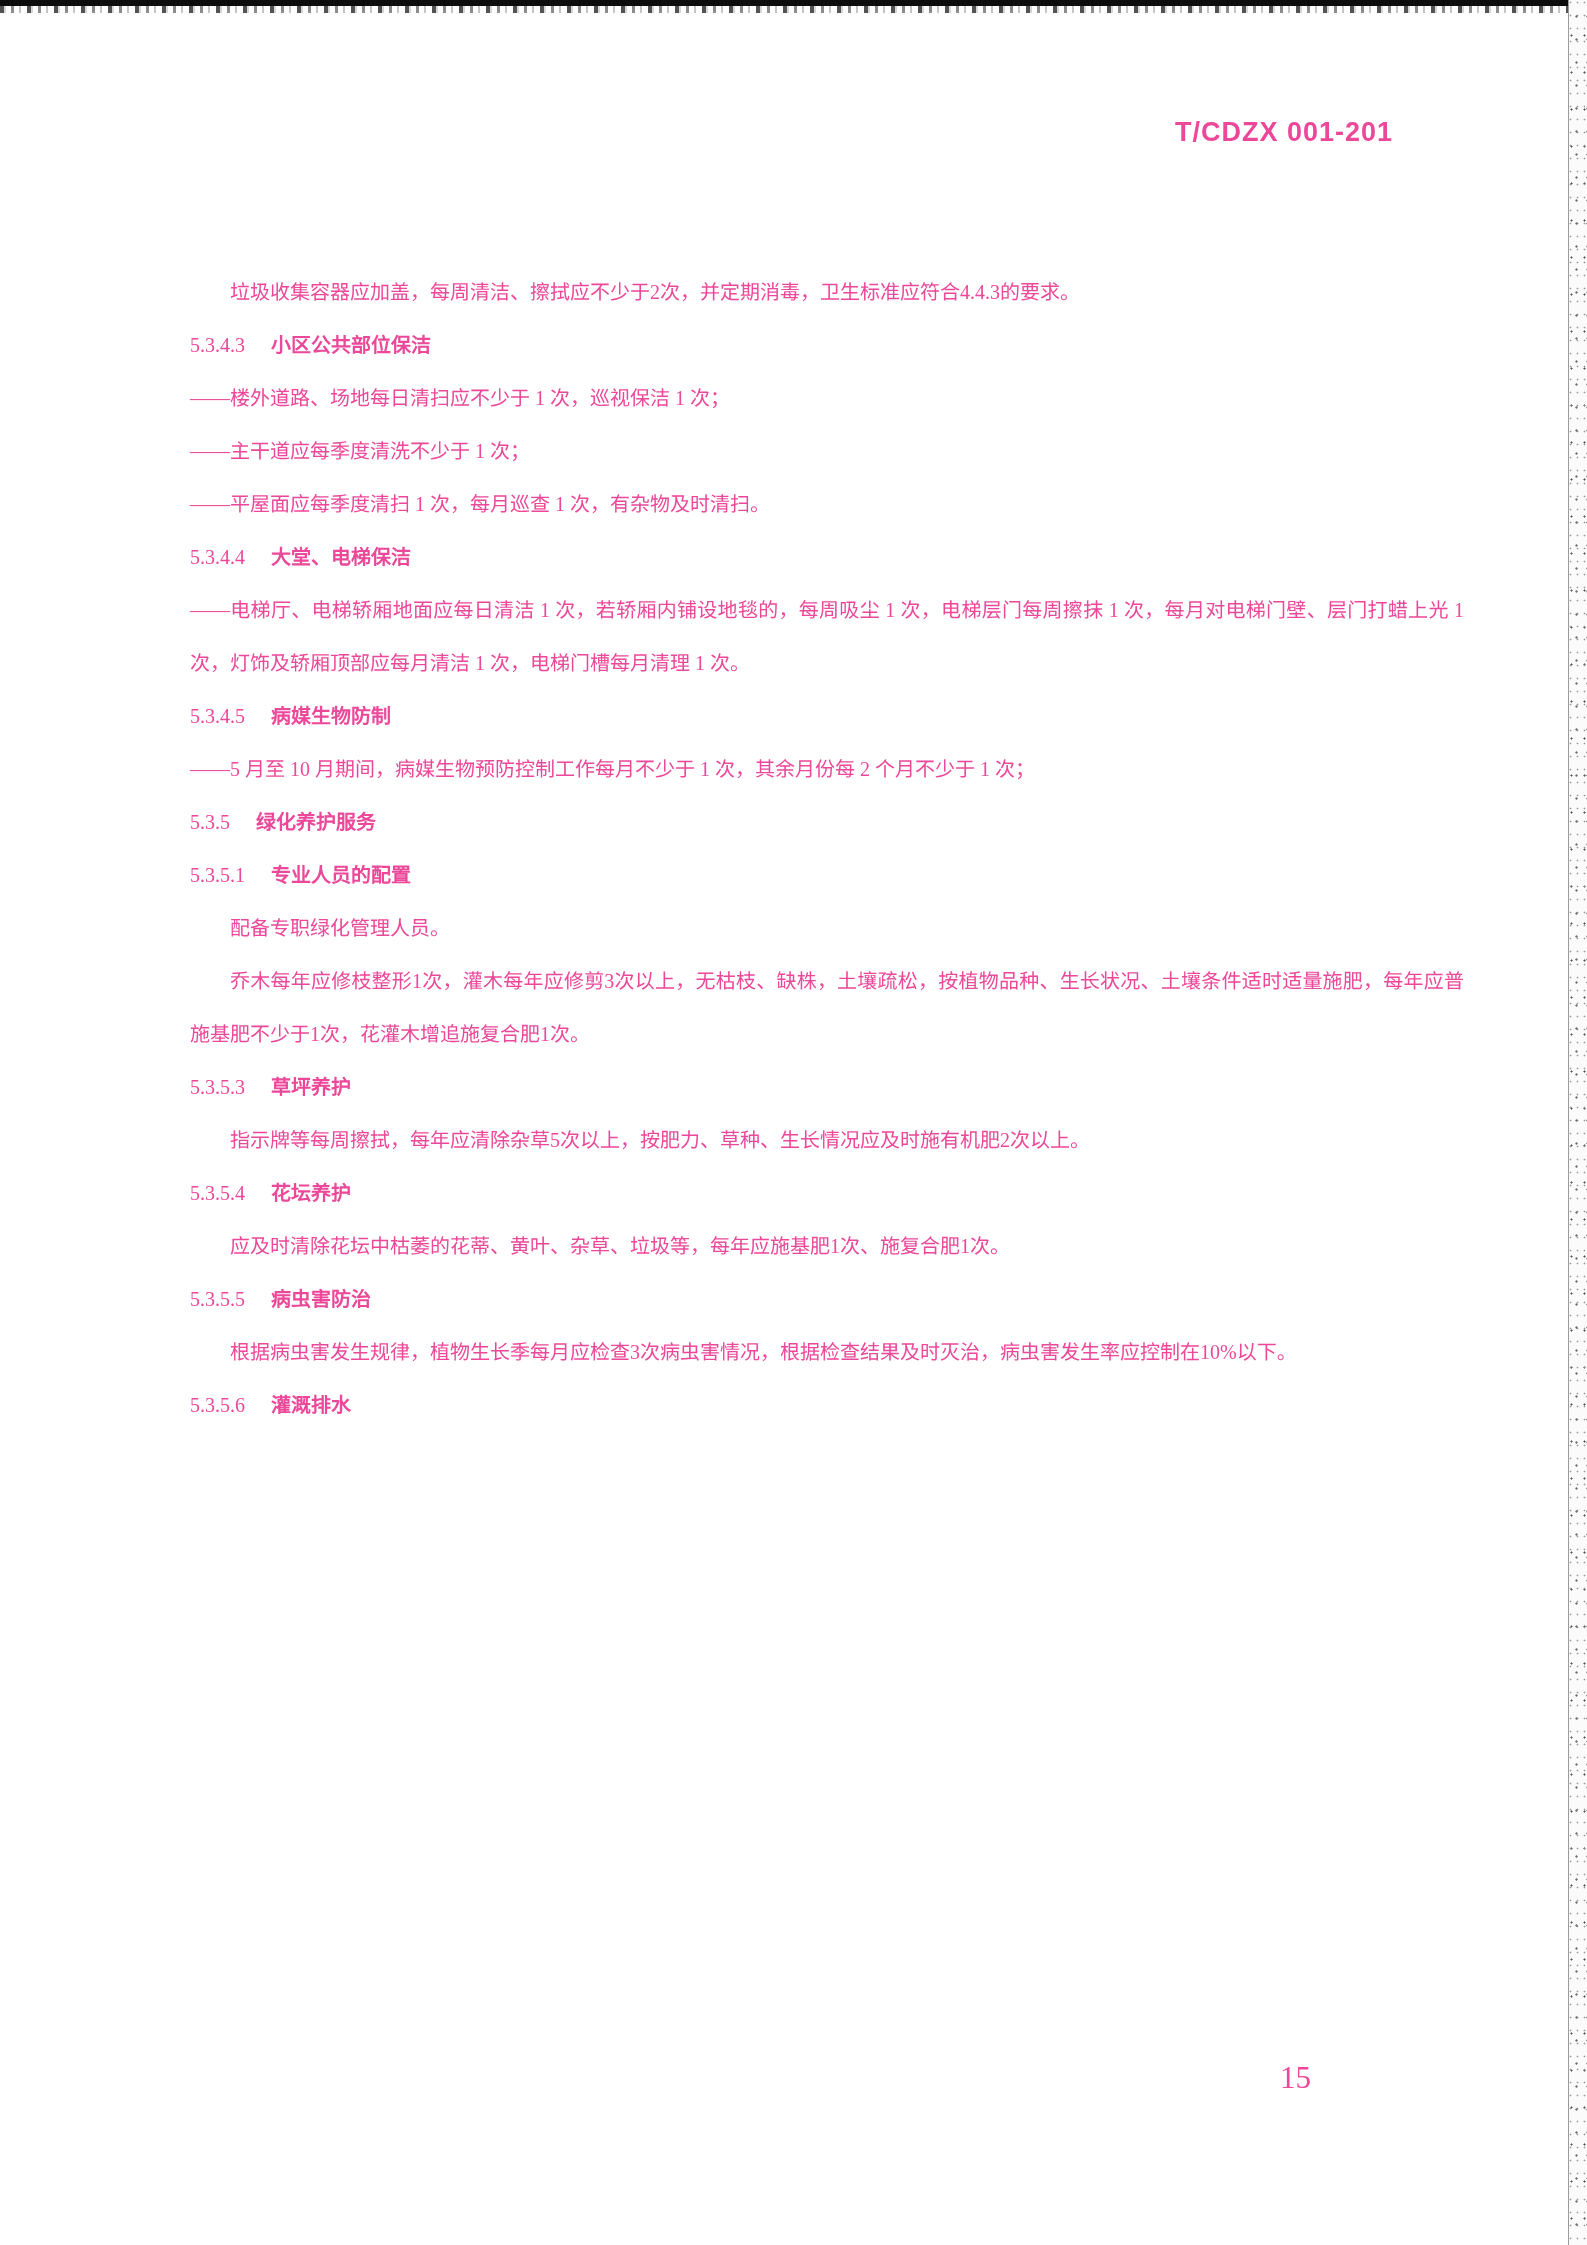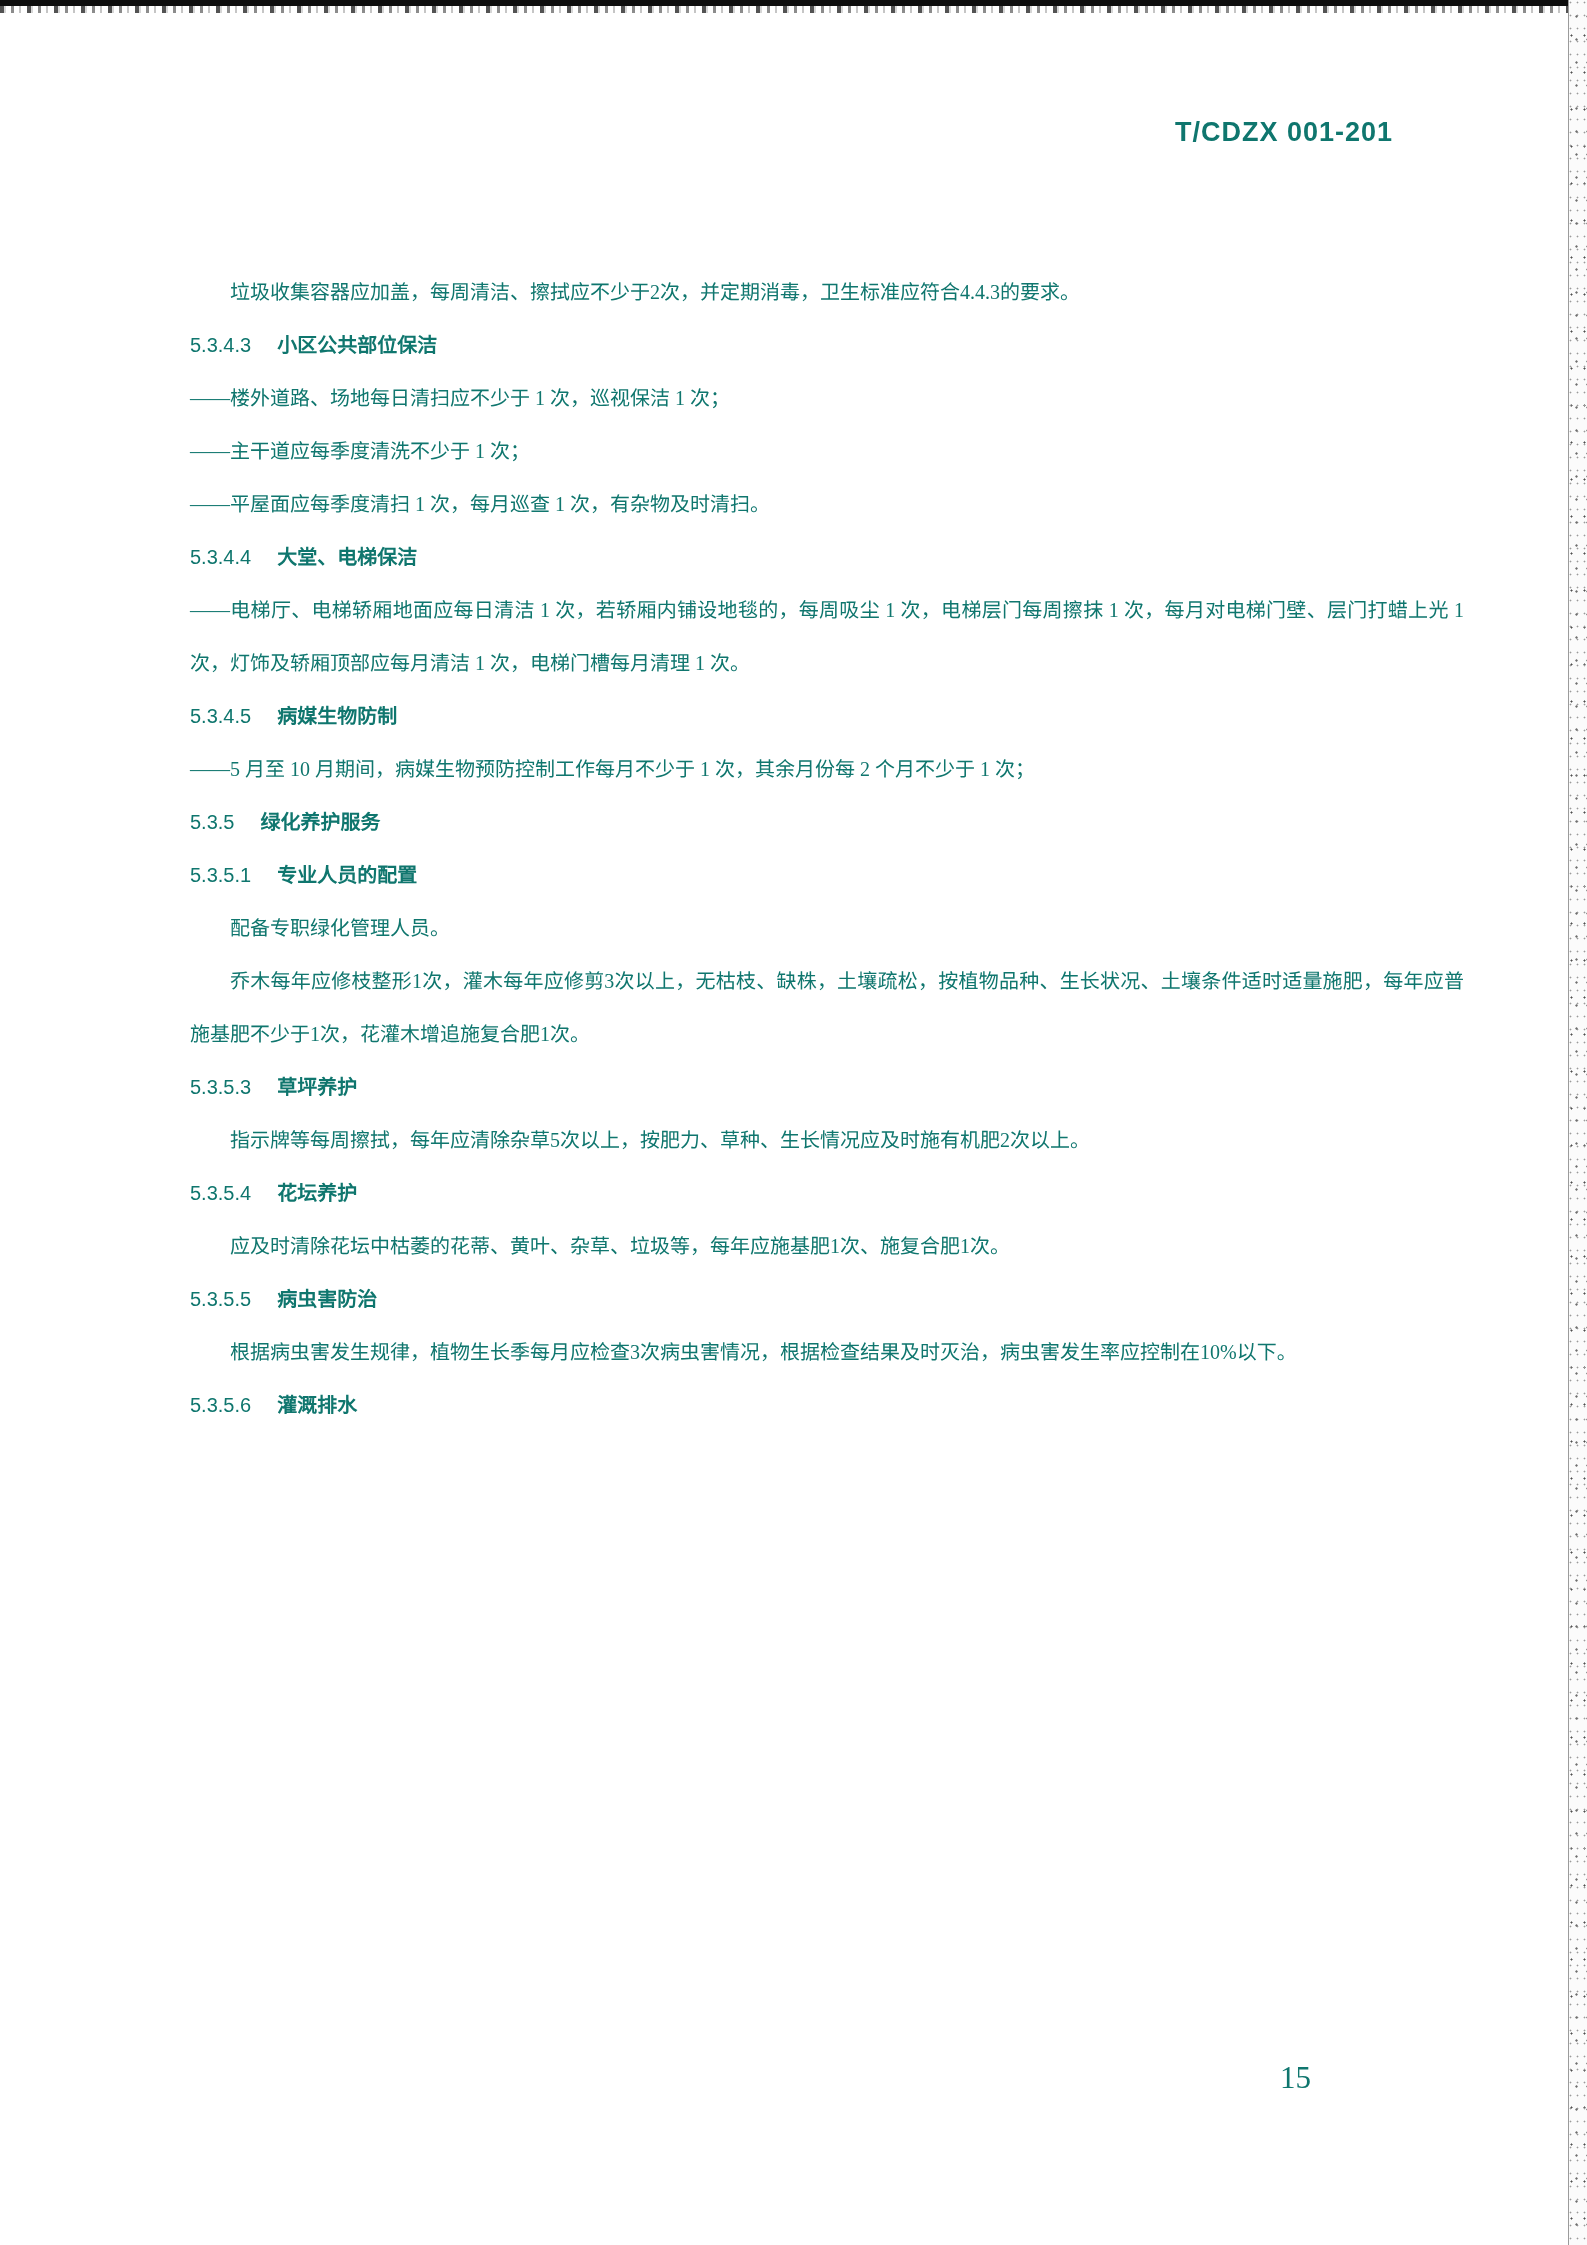--- a/index.html
+++ b/index.html
@@ -3,21 +3,21 @@
 <meta charset="utf-8">
 <style>
   html, body { margin: 0; padding: 0; background: #ffffff; }
 
   .page {
     position: relative;
     width: 1587px;
     height: 2245px;
     background: #ffffff;
     overflow: hidden;
-    color: #0f766e;
+    color: #ec4899;
   }
 
   
   .artifact-top {
     position: absolute; top: 0; left: 0; width: 100%; height: 6px;
     background: #0d0d0d;
   }
   .artifact-top::after {
     content: ""; position: absolute; top: 6px; left: 0; width: 100%; height: 7px;
     background-image: repeating-linear-gradient(90deg,
@@ -64,21 +64,21 @@
   .doc-body p { margin: 0; }
   .para { text-indent: 2em; }
   .dash-item { text-indent: 0; }
   .clause {
     text-indent: 0;
     font-family: "Liberation Sans", "DejaVu Sans", sans-serif;
     font-weight: 600;
     text-align: left;
   }
   .clause-num {
-    font-family: Liberation Sans, sans-serif;
+    font-family: Liberation Serif, serif;
     font-weight: 400;
     margin-right: 26px;
   }
 </style>
 </head>
 <body>
 
 <div class="page">
   <div class="artifact-top"></div>
   <div class="artifact-right"></div>

